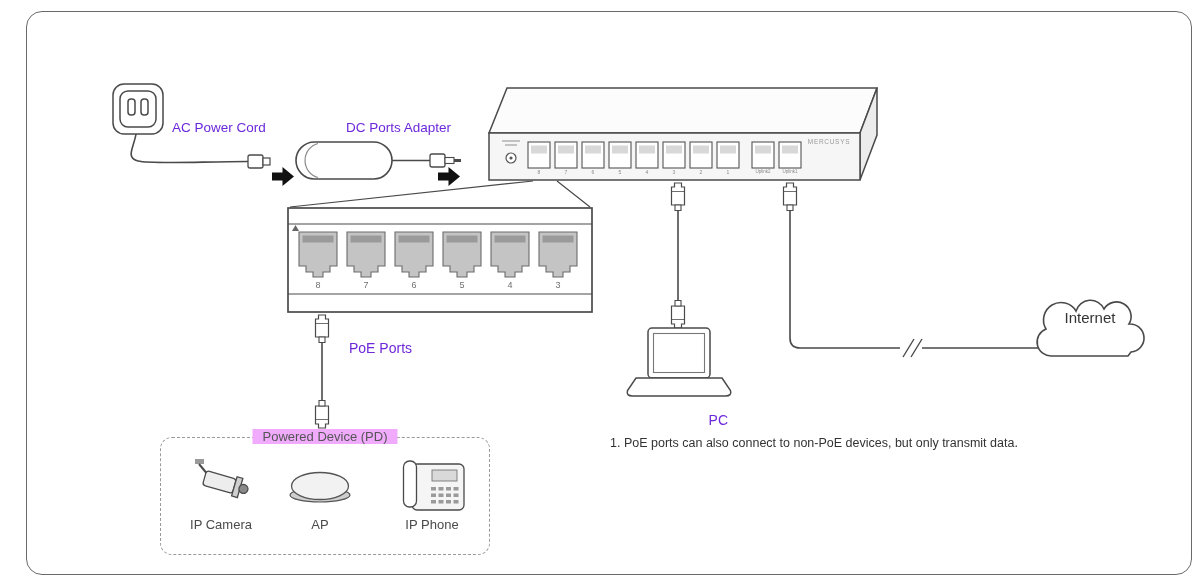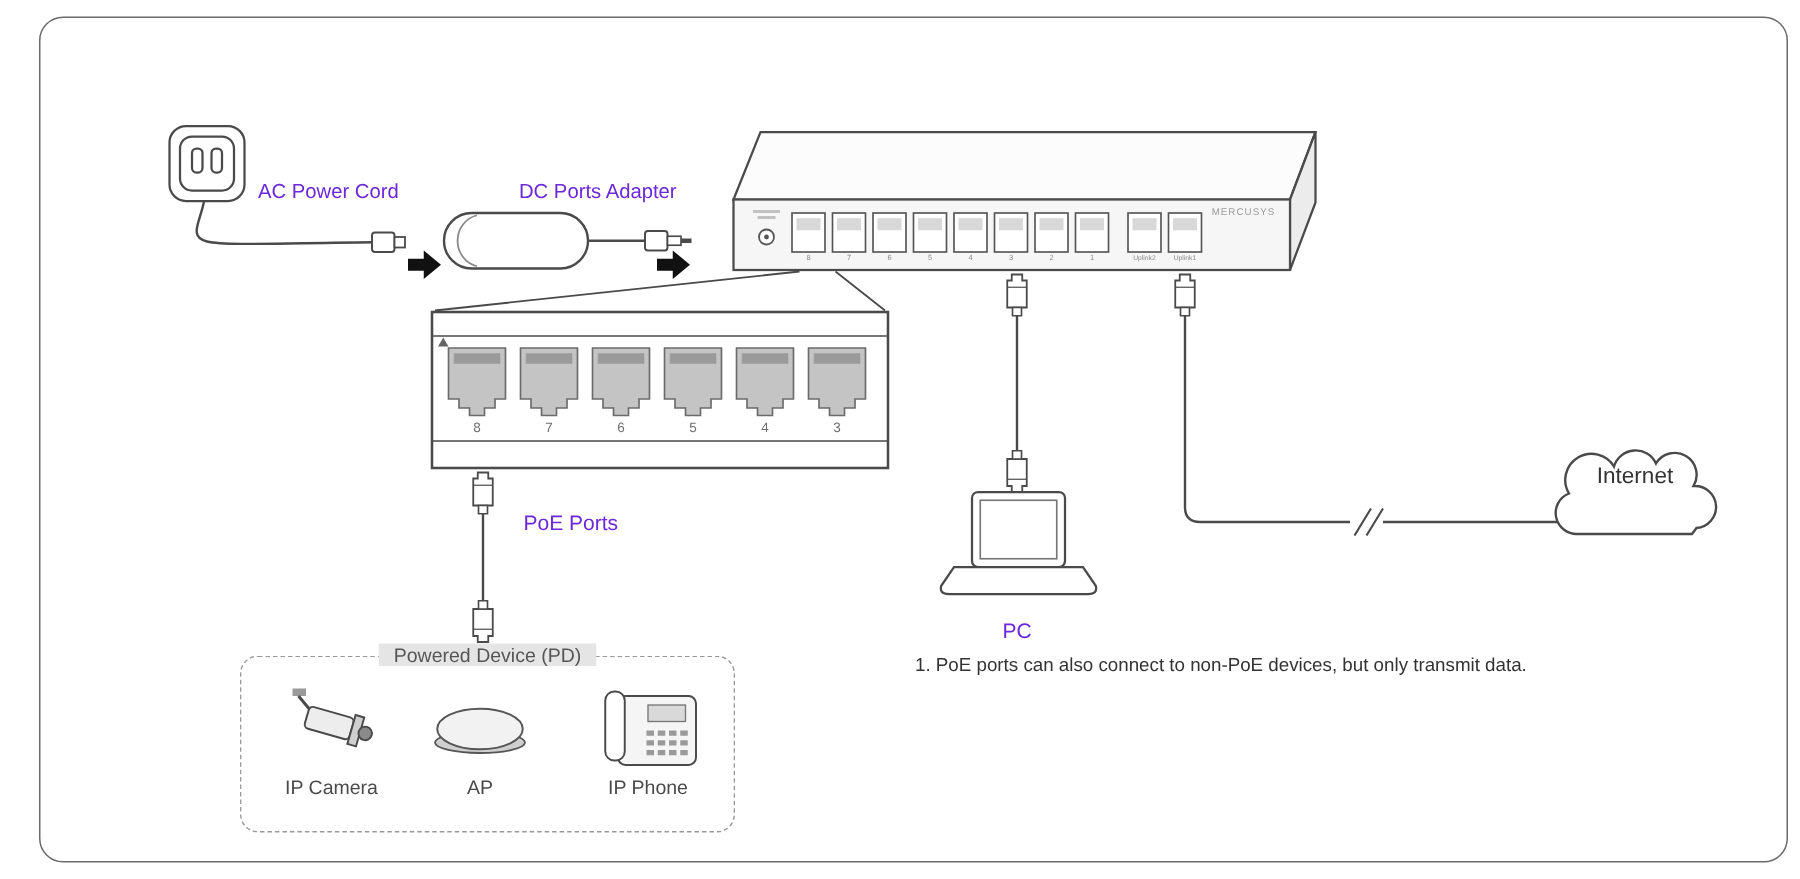--- a/index.html
+++ b/index.html
@@ -12,21 +12,21 @@
         font-size:22px;letter-spacing:.3px;z-index:3;}
   .lbl{position:absolute;color:#6d28d9;white-space:nowrap;font-size:13.5px;z-index:2;}
   .center{text-align:center;}
   .brand{position:absolute;left:800px;top:138px;width:58px;text-align:center;font-size:6.5px;
         letter-spacing:.7px;color:#9a9a9a;z-index:2;}
   .swport{position:absolute;top:169px;width:22px;text-align:center;font-size:5px;color:#8a8a8a;z-index:2;}
   .swport.up{width:26px;font-size:4.5px;}
   .poenum{position:absolute;top:280px;width:38px;text-align:center;font-size:9px;color:#6f6f6f;z-index:2;}
   .pd-box{position:absolute;left:160px;top:437px;width:330px;height:118px;
         border:1.6px dashed #9a9a9a;border-radius:12px;box-sizing:border-box;z-index:2;}
-  .pd-label{position:absolute;left:50%;top:-9px;transform:translateX(-50%);background:#e5e5e5;
+  .pd-label{position:absolute;left:50%;top:-9px;transform:translateX(-50%);background:#f0abfc;
         padding:0 10px;font-size:13px;color:#555;white-space:nowrap;}
   .dev-lbl{position:absolute;top:517px;width:100px;text-align:center;font-size:13px;color:#4a4a4a;z-index:3;}
   .notes{position:absolute;left:610px;top:435px;width:548px;color:#333;z-index:2;}
   .notes-heading{font-size:13px;margin:0 0 7px 0;color:#222;}
   .note-item{font-size:12.5px;line-height:1.42;margin:0 11px 5px 0;padding-left:17px;text-indent:-17px;}
   svg{position:absolute;left:0;top:0;z-index:1;}
 </style>
 </head>
 <body>
 
@@ -170,21 +170,21 @@
           <rect x="44" y="42" width="5" height="3.5"></rect>
           <rect x="51.5" y="42" width="5" height="3.5"></rect>
       </g>
     </g>
   </svg>
 
   <div class="lbl" style="left:172px;top:120px;">AC Power Cord</div>
   <div class="lbl" style="left:346px;top:120px;">DC Ports Adapter</div>
   <div class="brand">MERCUSYS</div>
   <div class="lbl" style="left:349px;top:312px;font-size:14px;margin-top:28px;">PoE Ports</div>
-  <div class="lbl center" style="left:628px;top:412px;width:100px;font-size:14px;">PC</div>
+  <div class="lbl center" style="left:628px;top:412px;width:100px;font-size:14px;text-align:right;">PC</div>
   <div class="lbl center" style="left:1040px;top:309px;width:100px;font-size:15px;color:#333;">Internet</div>
 
   <span class="swport" style="left:528px;">8</span>
   <span class="swport" style="left:555px;">7</span>
   <span class="swport" style="left:582px;">6</span>
   <span class="swport" style="left:609px;">5</span>
   <span class="swport" style="left:636px;">4</span>
   <span class="swport" style="left:663px;">3</span>
   <span class="swport" style="left:690px;">2</span>
   <span class="swport" style="left:717px;">1</span>

